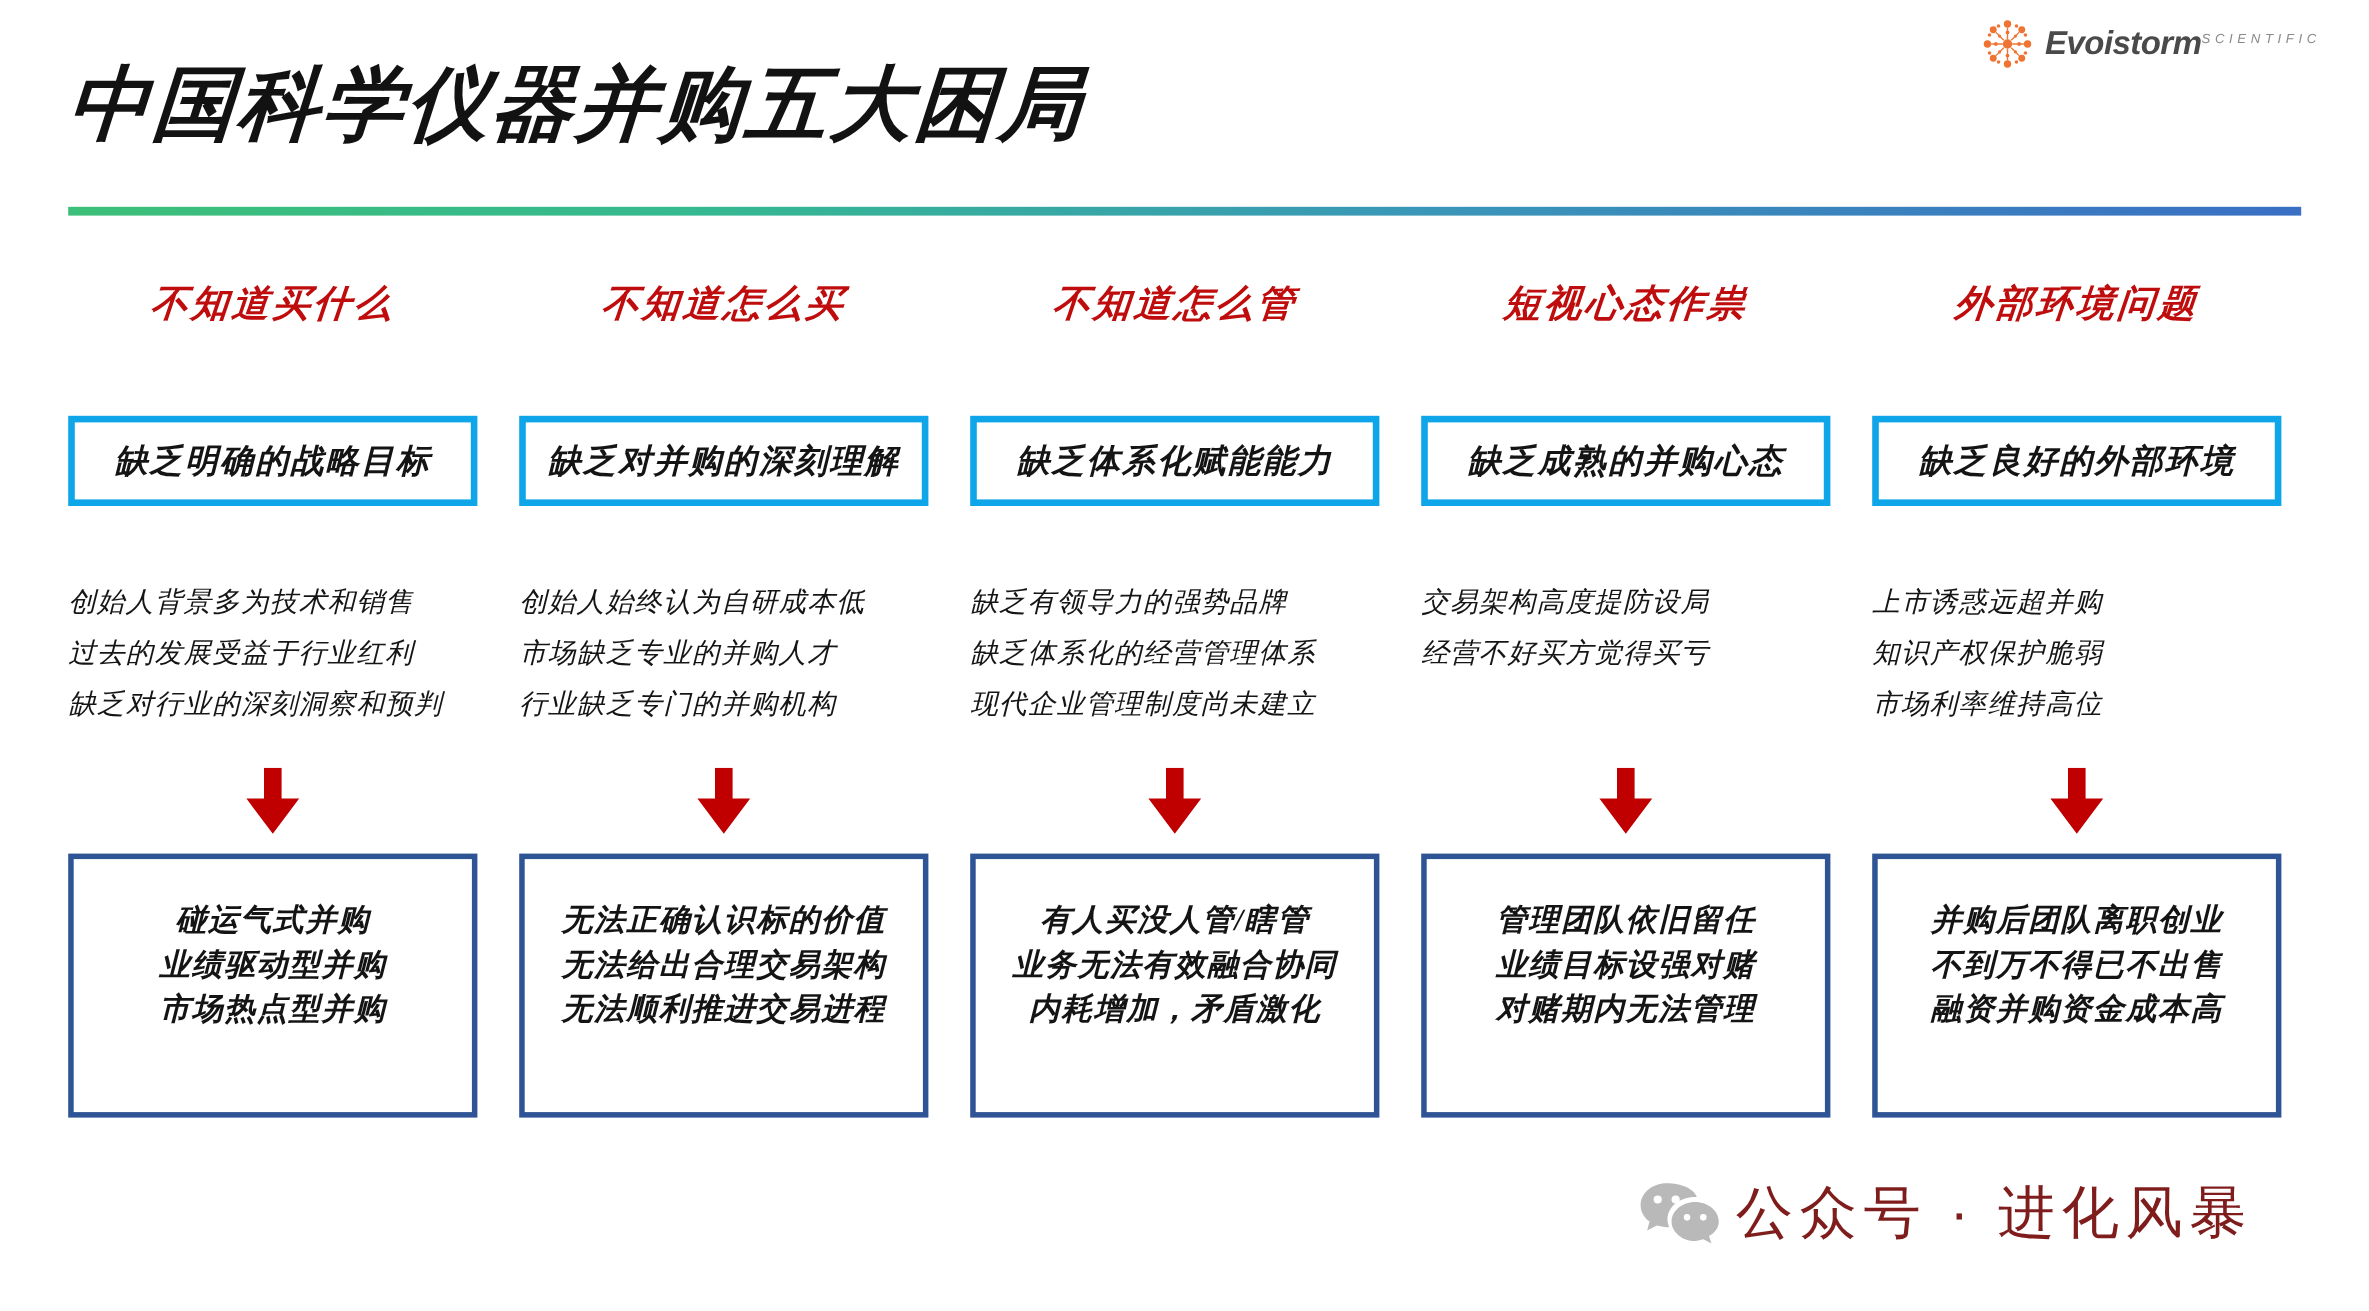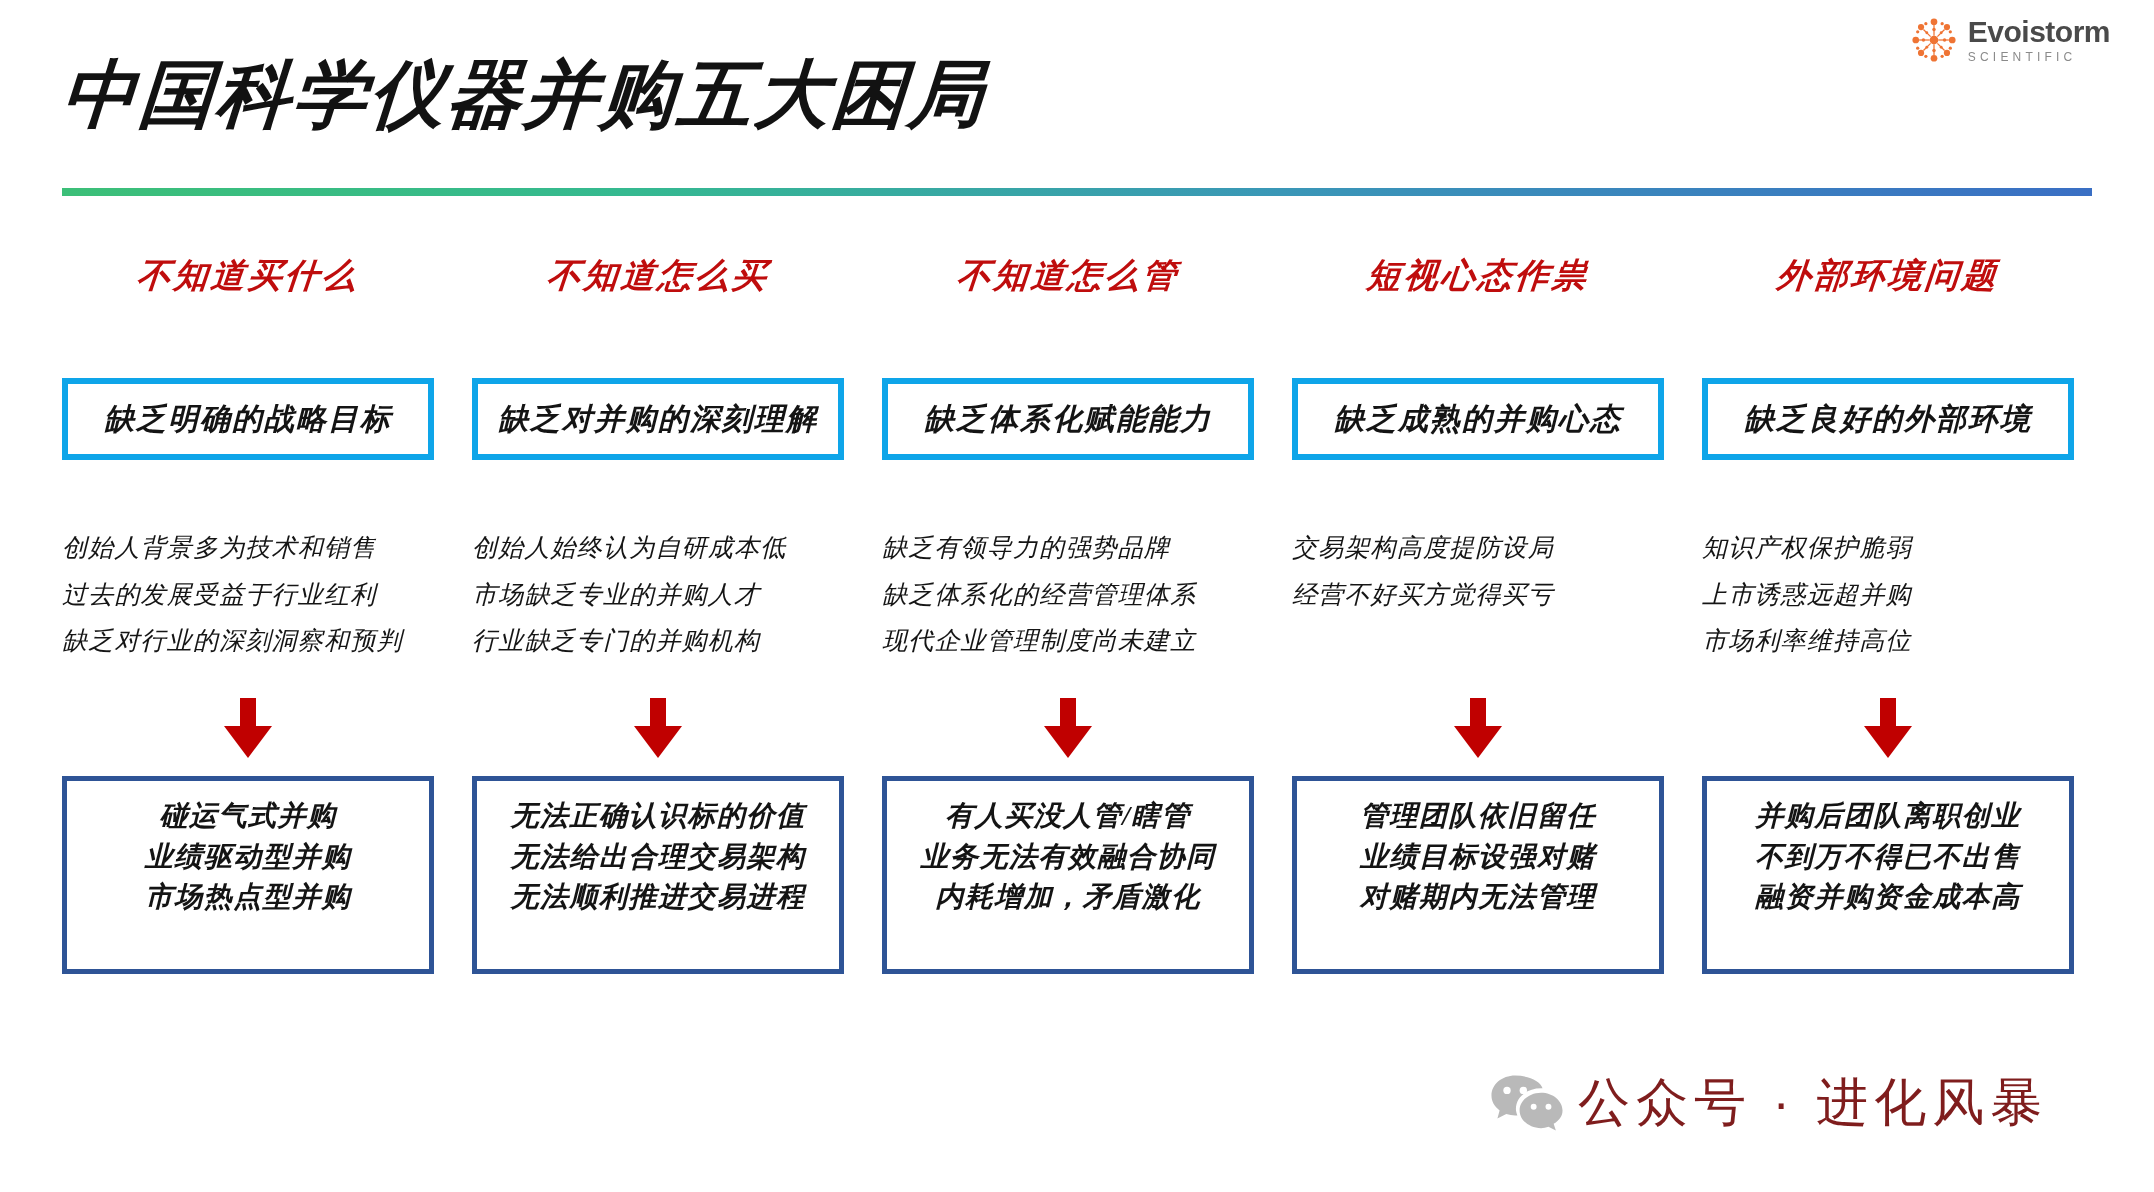--- a/index.html
+++ b/index.html
@@ -25,23 +25,24 @@
     align-items: center;
     gap: 10px;
   }
   .logo-mark {
     width: 48px;
     height: 48px;
     flex: 0 0 auto;
   }
   .logo-text {
     display: flex;
-    flex-direction: column;
+    flex-direction: row;
     justify-content: flex-end;
     line-height: 1;
+    font-style: italic;
   }
   .logo-name {
     font-family: "Liberation Sans", sans-serif;
     font-size: 30px;
     font-weight: 600;
     color: #4a4a4a;
     letter-spacing: -0.5px;
   }
   .logo-sub {
     font-family: "Liberation Sans", sans-serif;
@@ -149,21 +150,21 @@
     width: 372px;
     height: 62px;
     display: flex;
     justify-content: center;
   }
 
   .bottom-box {
     position: absolute;
     top: 776px;
     width: 372px;
-    height: 198px;
+    height: 240px;
     box-sizing: border-box;
     border: 5px solid #2e5496;
     background: transparent;
     display: flex;
     align-items: center;
     justify-content: center;
   }
   .bottom-inner {
     text-align: center;
     width: 100%;
@@ -337,22 +338,22 @@
         <div class="bottom-line">业绩目标设强对赌</div>
         <div class="bottom-line">对赌期内无法管理</div>
       </div>
     </div>
   </div>
 
   <div class="col col4">
     <div class="col-head">外部环境问题</div>
     <div class="top-box">缺乏良好的外部环境</div>
     <div class="bullets">
+      <div class="bullet">上市诱惑远超并购</div>
       <div class="bullet">知识产权保护脆弱</div>
-      <div class="bullet">上市诱惑远超并购</div>
       <div class="bullet">市场利率维持高位</div>
     </div>
     <div class="arrow">
       <svg width="56" height="62" viewBox="0 0 56 62">
         <polygon points="20,0 36,0 36,28 52,28 28,60 4,28 20,28" fill="#c00000"></polygon>
       </svg>
     </div>
     <div class="bottom-box">
       <div class="bottom-inner">
         <div class="bottom-line">并购后团队离职创业</div>

